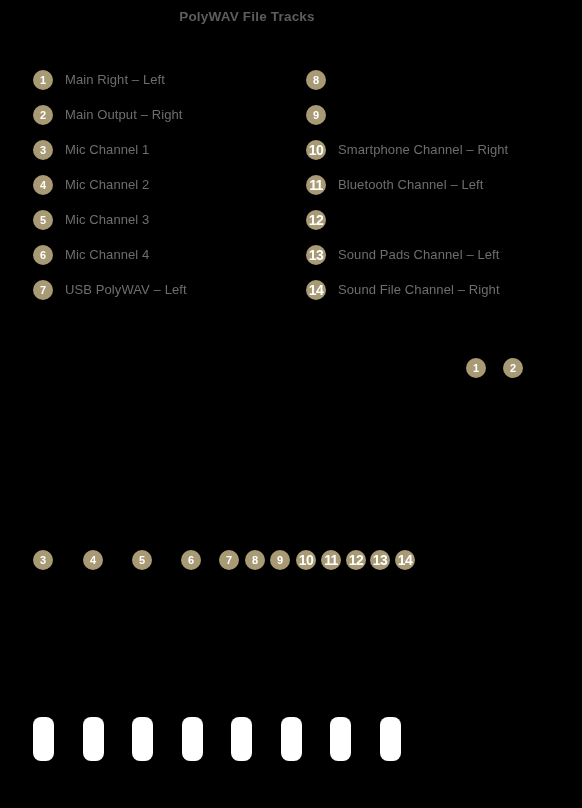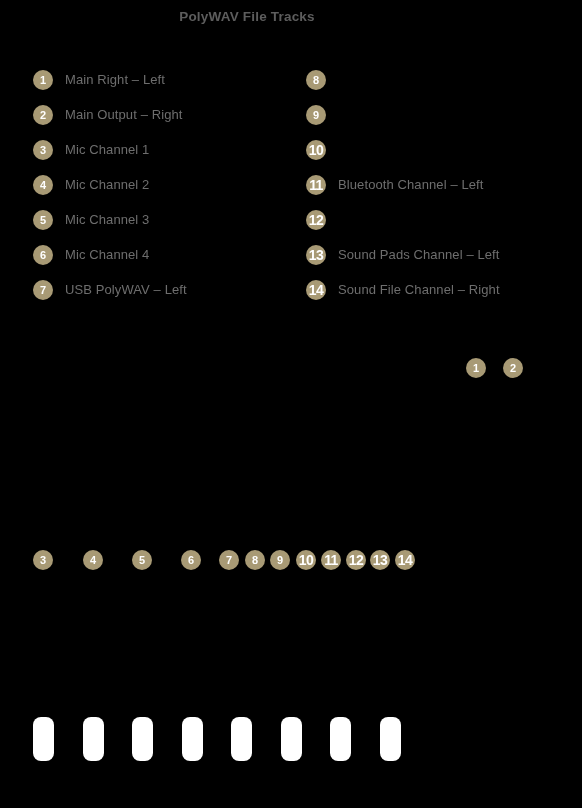--- a/index.html
+++ b/index.html
@@ -146,20 +146,21 @@
       </div>
     <div class="legend-col right" id="legend-right">
         <div class="legend-row">
           <div class="badge">8</div>
         </div>
         <div class="legend-row">
           <div class="badge">9</div>
         </div>
         <div class="legend-row">
           <div class="badge wide">10</div>
+          <div class="legend-label">Smartphone Channel – Right</div>
         </div>
         <div class="legend-row">
           <div class="badge wide">11</div>
           <div class="legend-label">Bluetooth Channel – Left</div>
         </div>
         <div class="legend-row">
           <div class="badge wide">12</div>
         </div>
         <div class="legend-row">
           <div class="badge wide">13</div>

